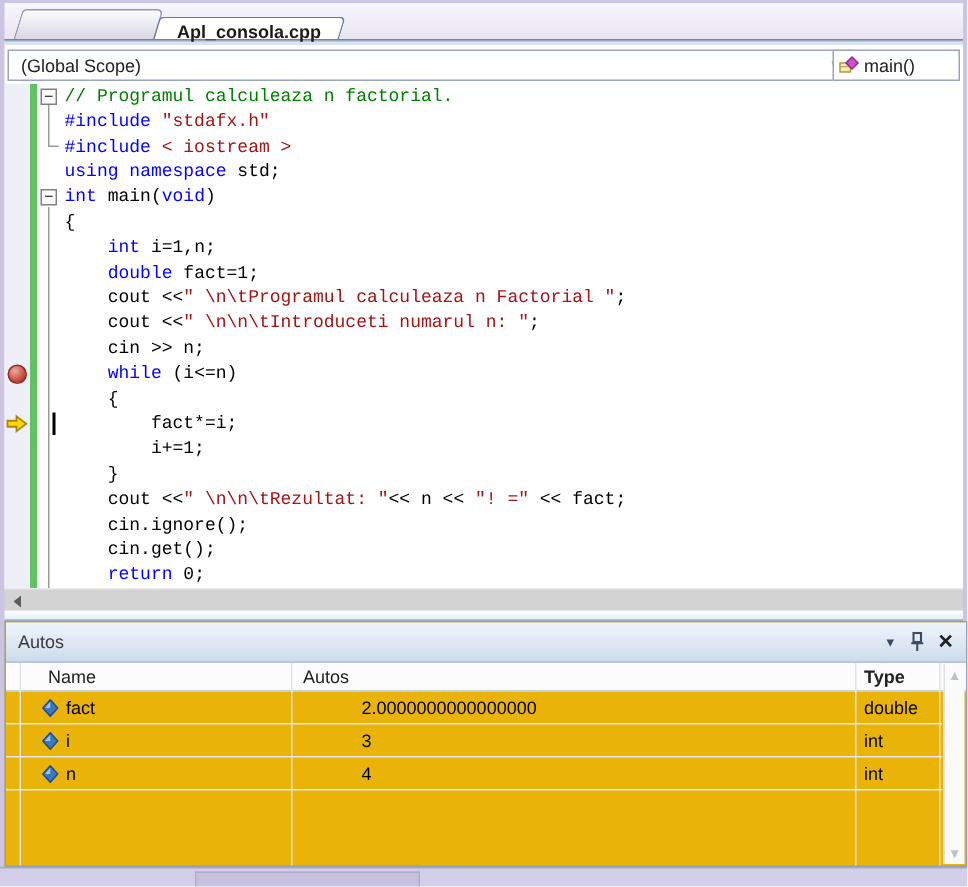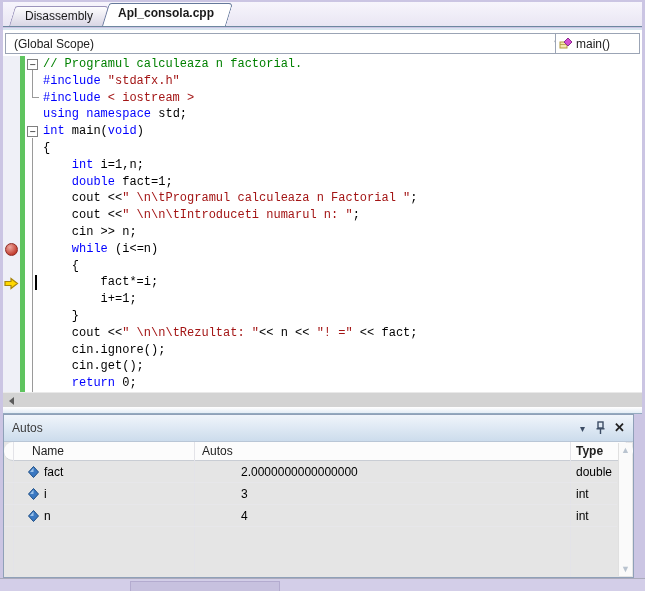--- a/index.html
+++ b/index.html
@@ -15,21 +15,21 @@
     border-bottom:1px solid #6d88a0;
   }
   .tab{position:absolute;bottom:0;font-size:12px;color:#1a1a1a;cursor:default;}
   .tab .tab-bg{
     position:absolute;inset:0;transform:skewX(-17deg);transform-origin:bottom left;
     border:1px solid #9b94bb;border-bottom:none;border-radius:3px 4px 0 0;
     background:linear-gradient(#fdfdfe,#d9d6e5);
   }
   .tab .tab-label{position:relative;display:block;padding:3px 12px 0 16px;}
   .tab-inactive{left:6px;height:20px;width:94px;z-index:1;}
-  .tab-active{left:99px;height:23px;width:124px;z-index:2;font-weight:bold;}
+  .tab-active{left:99px;height:15px;width:124px;z-index:2;font-weight:bold;}
   .tab-active .tab-bg{background:#ffffff;border-color:#65799b;}
   
   .navbar{
     position:absolute;top:28px;left:3px;right:3px;height:28px;
     background:#fff;border-top:2px solid #d8e4ef;
   }
   .combo{
     position:absolute;top:3px;height:21px;background:#fff;
     border:1px solid #9ba4b5;font-size:12px;color:#222;
   }
@@ -81,36 +81,36 @@
   }
   .tri-left{width:0;height:0;border-top:4px solid transparent;border-bottom:4px solid transparent;border-right:5px solid #5c5c5c;}
   
   .splitter{
     position:absolute;top:407px;left:3px;right:3px;height:7px;
     background:linear-gradient(#ffffff,#e4edf6);
     border-bottom:1px solid #93aabf;
   }
   
   .autos{
-    position:absolute;top:414px;left:3px;right:11px;height:164px;
-    background:#e5e5e5;border:1px solid #8fa0b8;
+    position:absolute;top:414px;left:3px;right:0;height:164px;
+    background:#eab308;border:1px solid #8fa0b8;
   }
   .autos-title{
     position:absolute;left:0;right:0;top:0;height:27px;
     background:linear-gradient(#f0f5fb,#ccdcec);
     border-bottom:1px solid #b9c6d6;
   }
   .autos-title-label{position:absolute;left:8px;top:6px;font-size:12px;color:#3a3a3a;}
   .title-btn{position:absolute;top:5px;width:17px;height:17px;text-align:center;color:#3c4c64;cursor:default;}
   .btn-menu{right:42px;font-size:10px;line-height:17px;}
   .btn-pin{right:24px;}
   .btn-close{right:5px;font-size:13px;line-height:16px;color:#222;font-weight:bold;}
   .autos-header{
     position:absolute;left:0;right:0;top:27px;height:19px;background:#fcfcfc;
-    border-bottom:1px solid #c9cdd4;font-size:12px;color:#222;border-radius:9px;
+    border-bottom:1px solid #c9cdd4;font-size:12px;color:#222;
   }
   .hdr-label{position:absolute;top:2px;}
   .hdr-name{left:28px;}
   .hdr-value{left:198px;}
   .hdr-type{left:572px;font-weight:bold;}
   .col-sep{position:absolute;top:27px;bottom:0;width:1px;background:#e3e3e8;}
   .sep-gutter{left:9px;}
   .sep-1{left:190px;}
   .sep-2{left:566px;}
   .sep-3{left:622px;}
@@ -133,21 +133,20 @@
   .bottom-tab-edge{position:absolute;left:130px;top:2px;width:150px;height:11px;background:#c7c1df;border:1px solid #b3abcf;border-bottom:none;}
 </style>
 </head>
 <body>
 
 <div class="window" style="--kw: #0000ff; --str: #a31515; --com: #008000; --bp: #c0392b; --change-bar: #5fc45f;">
 
   <div class="tabbar">
     <div class="tab tab-inactive">
       <span class="tab-bg"></span>
-      <span class="tab-label">Disassembly</span>
     </div>
     <div class="tab tab-active">
       <span class="tab-bg"></span>
       <span class="tab-label">Apl_consola.cpp</span>
     </div>
   </div>
 
   <div class="navbar">
     <div class="combo combo-scope">
       <span class="combo-text">(Global Scope)</span>

